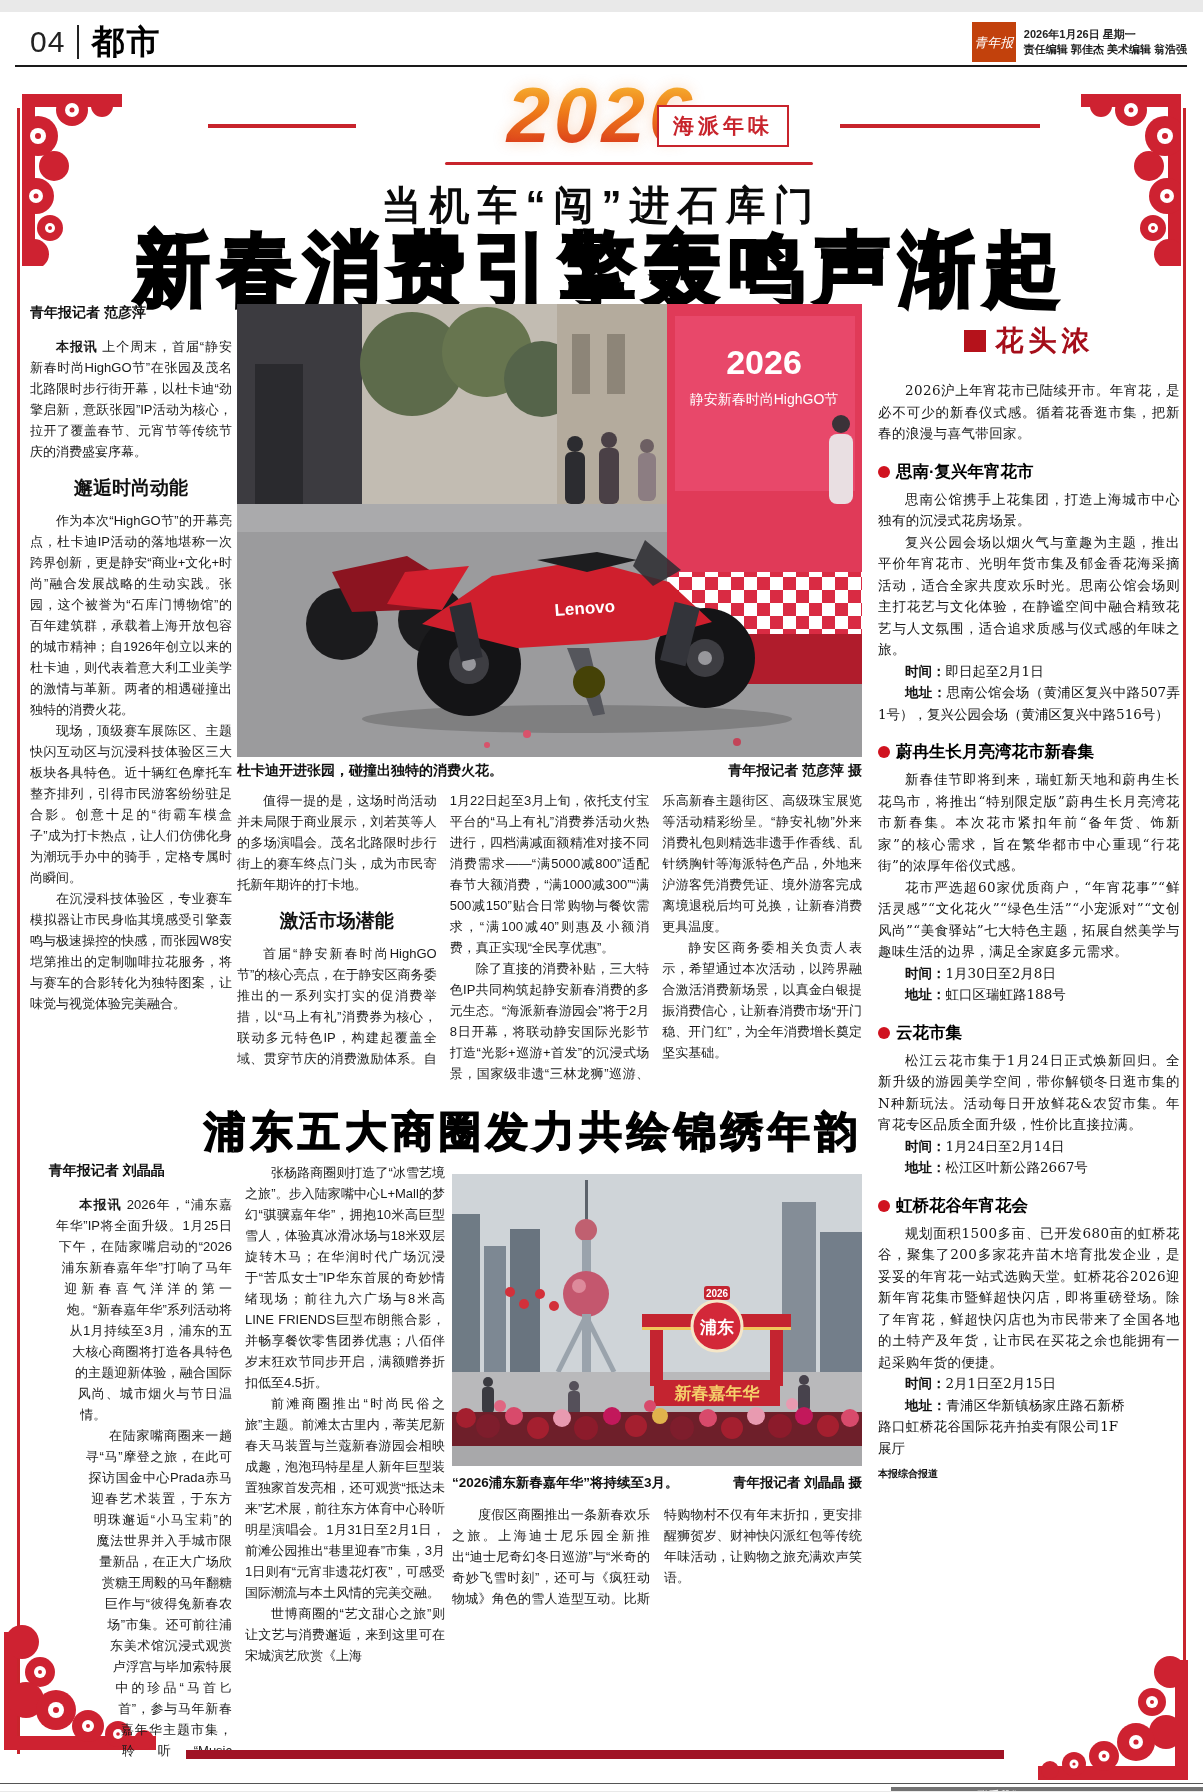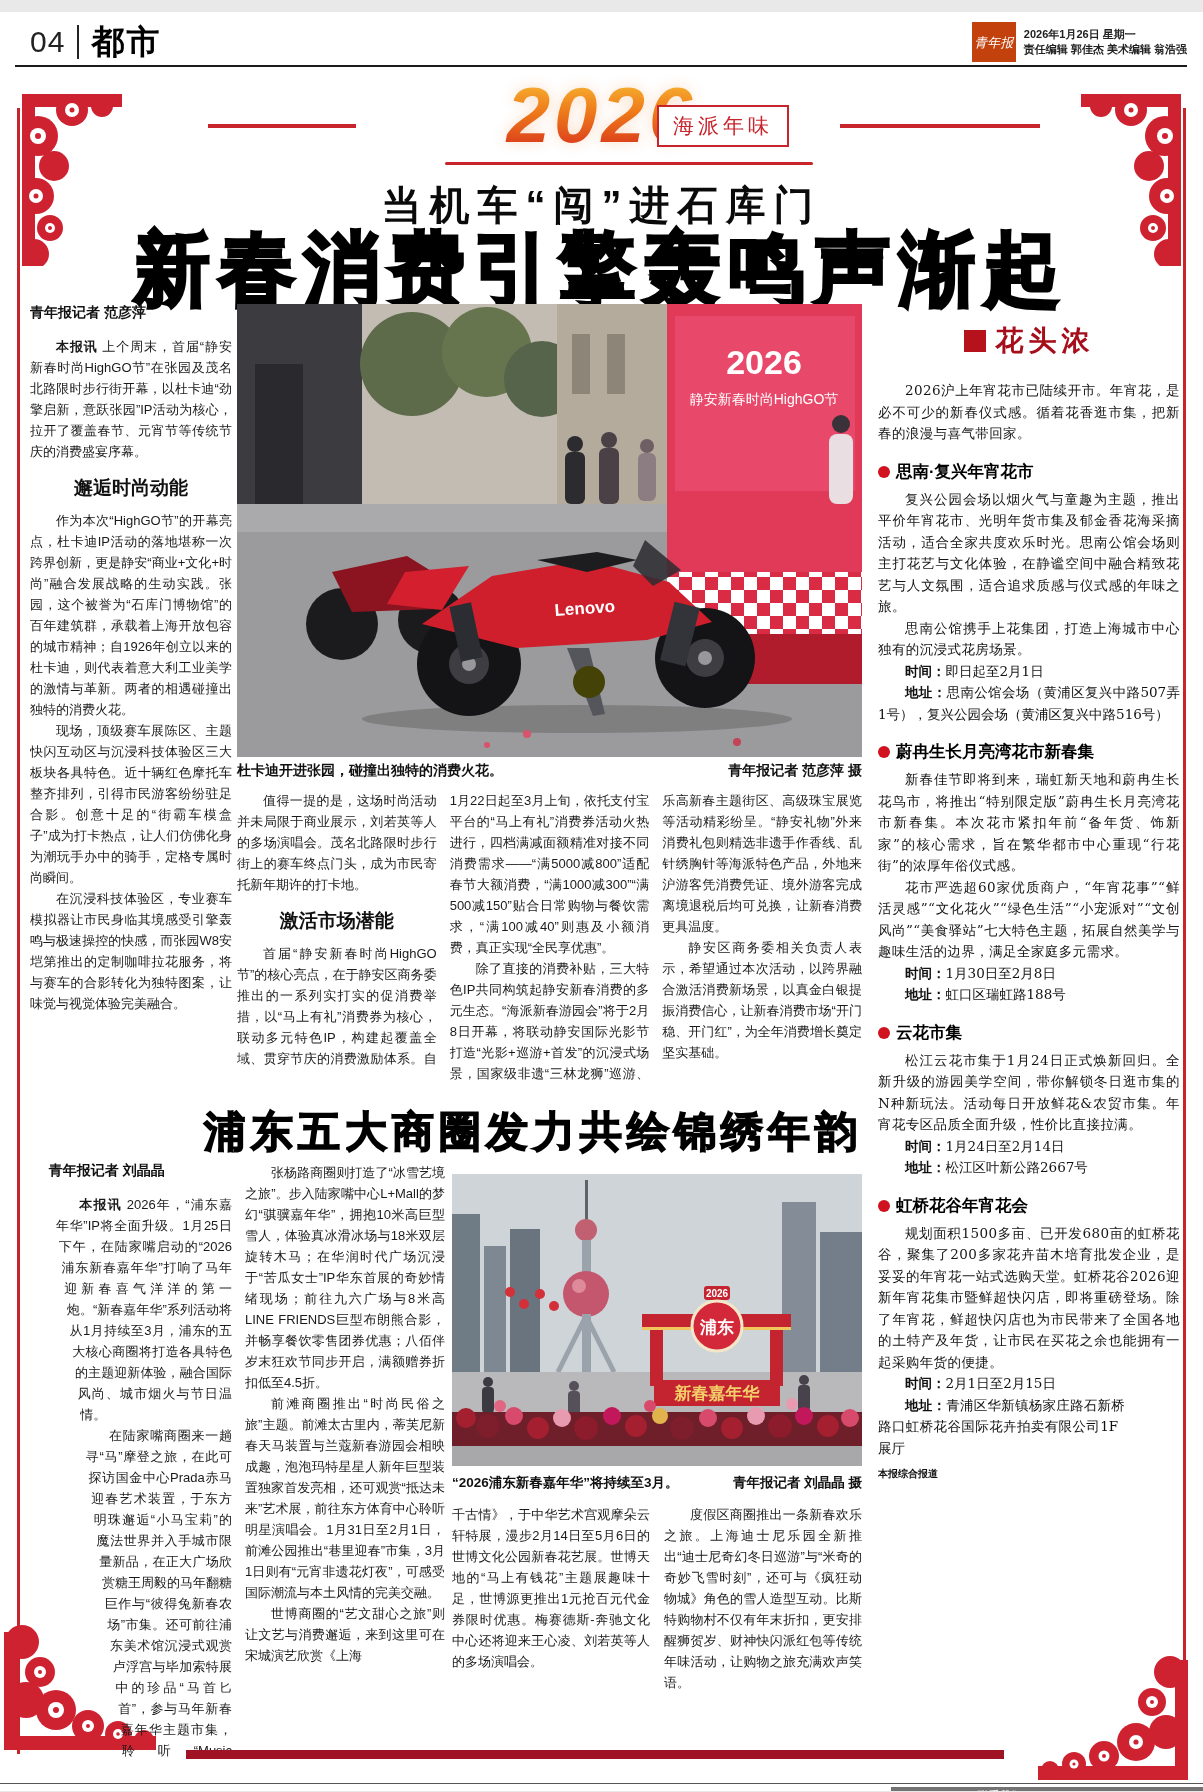--- a/index.html
+++ b/index.html
@@ -20,21 +20,21 @@
   .banner-year{position:absolute;left:0;top:58px;width:100%;text-align:center;
       font-size:78px;font-weight:900;font-style:italic;letter-spacing:4px;
       background:linear-gradient(180deg,#f7b733 15%,#ef7d1a 45%,#d8341c 85%);
       -webkit-background-clip:text;background-clip:text;color:transparent;
       text-shadow:0 0 14px rgba(240,120,30,.25);}
   .banner-line{position:absolute;height:4px;background:#c8242c;top:112px;}
   .banner-line.l{left:208px;width:148px;}
   .banner-line.r{left:840px;width:200px;}
   .banner-swoosh{position:absolute;left:445px;top:150px;width:368px;height:3px;background:#c8242c;border-radius:2px;}
   .tagline-box{position:absolute;left:657px;top:93px;border:2px solid #c8242c;padding:5px 14px;
-      color:#c8242c;font-size:21px;font-weight:normal;letter-spacing:4px;background:#fff;}
+      color:#c8242c;font-size:21px;font-weight:bold;letter-spacing:4px;background:#fff;}
   
   .kicker{position:absolute;left:0;top:166px;width:100%;text-align:center;font-size:40px;font-weight:bold;
       letter-spacing:8px;color:#0a0a0a;}
   .headline1{position:absolute;left:0;top:204px;width:100%;text-align:center;font-size:76px;font-weight:900;
       letter-spacing:9px;color:#000;-webkit-text-stroke:3px #000;transform:scaleY(1.06);transform-origin:top;}
   .headline2{position:absolute;left:30px;top:1092px;width:832px;text-align:right;font-size:42px;font-weight:900;
       letter-spacing:5px;color:#000;-webkit-text-stroke:1.5px #000;}
   
   .byline{font-size:14px;font-weight:bold;margin:0 0 14px;}
   .bp{font-size:13px;line-height:21px;text-align:justify;text-indent:2em;margin:0;color:#1a1a1a;}
@@ -306,22 +306,22 @@
       <span class="rail-sq"></span>
       <span class="rail-title-text">花头浓</span>
     </div>
     <p class="kai">2026沪上年宵花市已陆续开市。年宵花，是必不可少的新春仪式感。循着花香逛市集，把新春的浪漫与喜气带回家。</p>
 
     <div class="fs">
       <h4>
           <span class="dot"></span>
           <span>思南·复兴年宵花市</span>
         </h4>
+      <p class="kai">思南公馆携手上花集团，打造上海城市中心独有的沉浸式花房场景。</p>
       <p class="kai">复兴公园会场以烟火气与童趣为主题，推出平价年宵花市、光明年货市集及郁金香花海采摘活动，适合全家共度欢乐时光。思南公馆会场则主打花艺与文化体验，在静谧空间中融合精致花艺与人文氛围，适合追求质感与仪式感的年味之旅。</p>
-      <p class="kai">思南公馆携手上花集团，打造上海城市中心独有的沉浸式花房场景。</p>
       <p class="meta"><b>时间：</b><span>即日起至2月1日</span></p>
       <p class="meta"><b>地址：</b><span>思南公馆会场（黄浦区复兴中路507弄1号），复兴公园会场（黄浦区复兴中路516号）</span></p>
     </div>
 
     <div class="fs">
       <h4>
           <span class="dot"></span>
           <span>蔚冉生长月亮湾花市新春集</span>
         </h4>
       <p class="kai">新春佳节即将到来，瑞虹新天地和蔚冉生长花鸟市，将推出“特别限定版”蔚冉生长月亮湾花市新春集。本次花市紧扣年前“备年货、饰新家”的核心需求，旨在繁华都市中心重现“行花街”的浓厚年俗仪式感。</p>
@@ -438,21 +438,20 @@
         <circle cx="340" cy="230" r="6" fill="#e89ab0"></circle>
     </g>
     <rect x="0" y="272" width="410" height="20" fill="#a8a8aa"></rect>
   </svg>
   <div class="cap-row cap2">
     <span>“2026浦东新春嘉年华”将持续至3月。</span>
     <span>青年报记者 刘晶晶 摄</span>
   </div>
 
   <div class="a2cols">
-    <p class="bp noind">千古情》，于中华艺术宫观摩朵云轩特展，漫步2月14日至5月6日的世博文化公园新春花艺展。世博天地的“马上有钱花”主题展趣味十足，世博源更推出1元抢百元代金券限时优惠。梅赛德斯-奔驰文化中心还将迎来王心凌、刘若英等人的多场演唱会。</p>
     <p class="bp">度假区商圈推出一条新春欢乐之旅。上海迪士尼乐园全新推出“迪士尼奇幻冬日巡游”与“米奇的奇妙飞雪时刻”，还可与《疯狂动物城》角色的雪人造型互动。比斯特购物村不仅有年末折扣，更安排醒狮贺岁、财神快闪派红包等传统年味活动，让购物之旅充满欢声笑语。</p>
   </div>
 
   <div class="maroon-bar"></div>
   <div class="bot-rule"></div>
   <div class="footer-bar">
     <span>联系我们</span>
     <span>qnbyw@163.com</span>
   </div>
 

